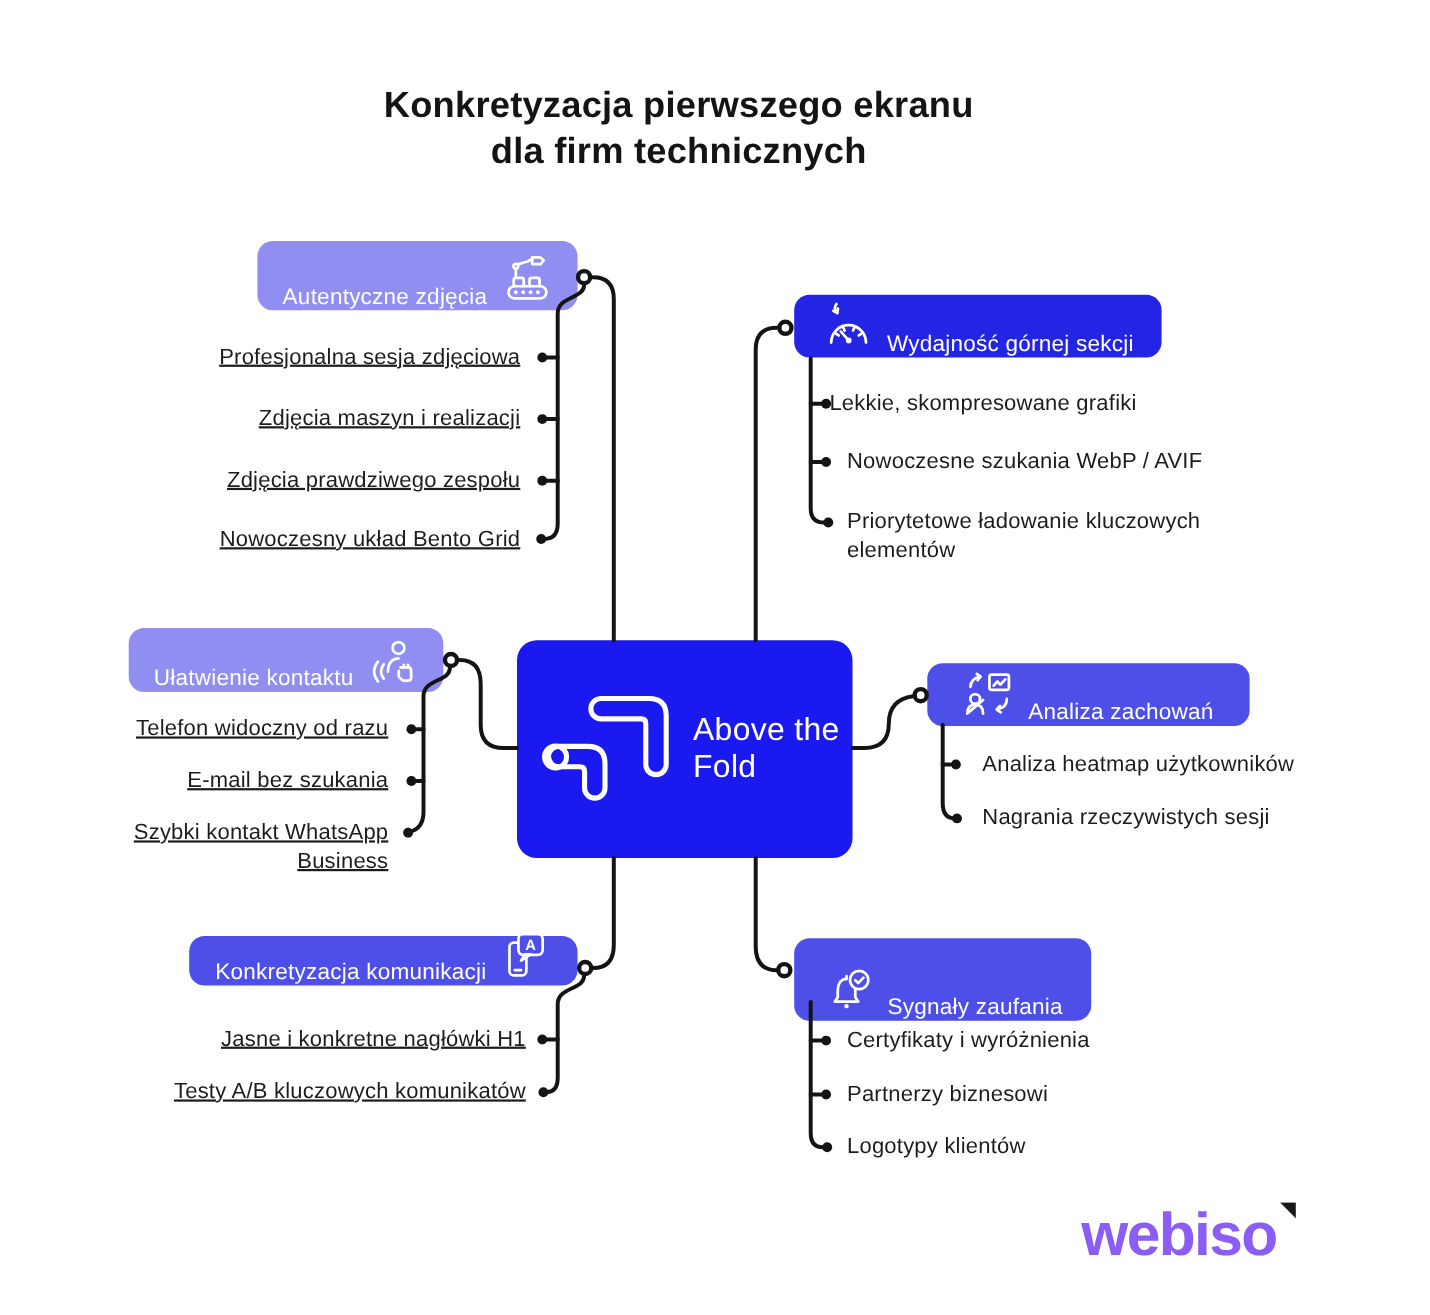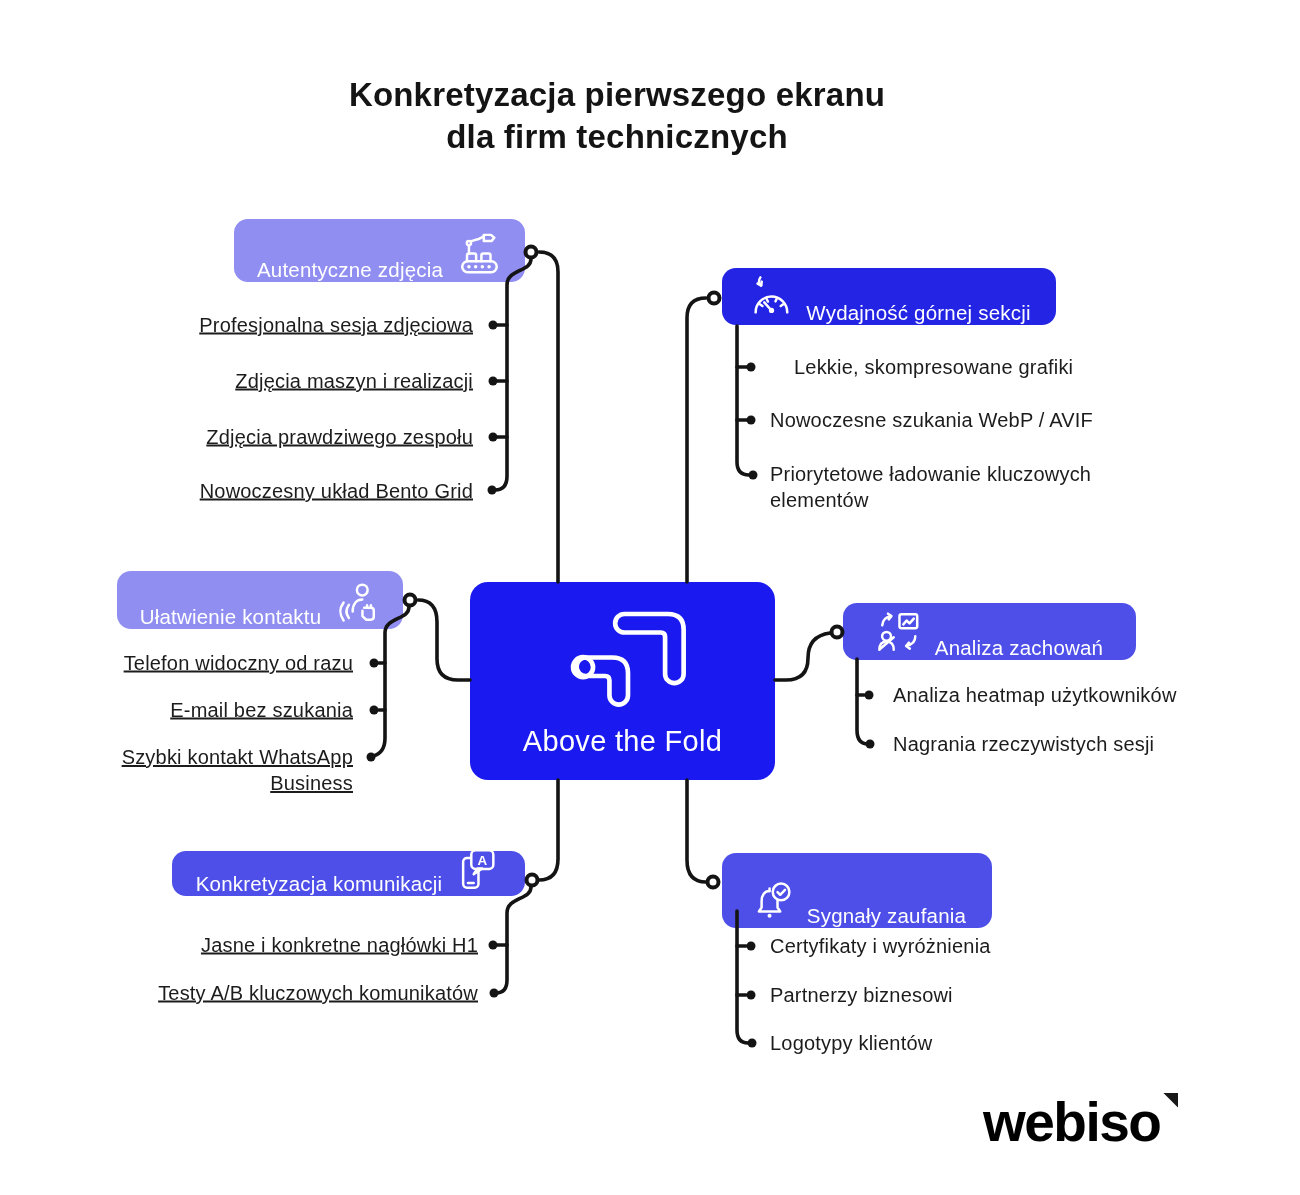--- a/index.html
+++ b/index.html
@@ -11,32 +11,32 @@
   .wires path{fill:none;stroke:var(--c-line);stroke-width:3.6;stroke-linecap:round;}
   .idot{fill:var(--c-line);}
   .ndot{fill:#fff;stroke:var(--c-line);stroke-width:4;}
   .node{position:absolute;display:flex;align-items:flex-end;justify-content:center;gap:13px;
         padding:0 14px;box-sizing:border-box;border-radius:14px;z-index:2;}
   .node .nlabel{color:#fff;font-size:20.5px;font-weight:400;white-space:nowrap;letter-spacing:.2px;}
   .lp{background:var(--c-light-purple);}
   .db{background:var(--c-deep-blue);}
   .ind{background:var(--c-indigo);}
   .center-node{position:absolute;left:470px;top:582px;width:305px;height:198px;border-radius:18px;
-        background:var(--c-center-blue);display:flex;flex-direction:column;align-items:center;
+        background:var(--c-center-blue);display:flex;flex-direction:row;align-items:center;
         justify-content:center;gap:10px;z-index:2;}
   .center-node .clabel{color:#fff;font-size:29px;font-weight:500;letter-spacing:.3px;}
   .ic{fill:none;stroke:#fff;stroke-width:2.6;stroke-linecap:round;stroke-linejoin:round;}
   .ic .fl{fill:#fff;stroke:none;}
   .ic .bg{fill:var(--c-indigo);}
   .logo-mark{fill:none;stroke:#fff;stroke-width:6.5;stroke-linecap:round;stroke-linejoin:round;}
   .item{position:absolute;transform:translateY(-50%);font-size:20px;color:var(--c-text);
         white-space:nowrap;z-index:2;letter-spacing:.2px;}
   .ra{text-align:right;text-decoration:underline;}
   .wrap{white-space:normal;line-height:26px;}
-  .brand{position:absolute;left:983px;top:1090px;font-size:55px;font-weight:800;color:#000000;
+  .brand{position:absolute;left:983px;top:1090px;font-size:55px;font-weight:800;color:#8b5cf6;
          letter-spacing:-1.5px;z-index:2;}
   .brand .accent{display:inline-block;width:15px;height:15px;background:#181818;
          clip-path:polygon(0 0,100% 0,100% 100%);margin-left:3px;vertical-align:top;margin-top:3px;}
 </style>
 </head>
 <body>
 
 <div class="canvas">
 
   <h1 class="title"><span>Konkretyzacja pierwszego ekranu</span><br><span>dla firm technicznych</span></h1>
@@ -193,21 +193,21 @@
       </svg>
     </span>
     <span class="nlabel">Sygnały zaufania</span>
   </div>
 
   <div class="item ra" style="top:325px;right:827px">Profesjonalna sesja zdjęciowa</div>
   <div class="item ra" style="top:381px;right:827px">Zdjęcia maszyn i realizacji</div>
   <div class="item ra" style="top:437px;right:827px">Zdjęcia prawdziwego zespołu</div>
   <div class="item ra" style="top:491px;right:827px">Nowoczesny układ Bento Grid</div>
 
-  <div class="item" style="top:367px;left:794px">Lekkie, skompresowane grafiki</div>
+  <div class="item" style="top:367px;left:754px">Lekkie, skompresowane grafiki</div>
   <div class="item" style="top:420px;left:770px">Nowoczesne szukania WebP / AVIF</div>
   <div class="item wrap" style="top:487px;left:770px;width:386px">Priorytetowe ładowanie kluczowych elementów</div>
 
   <div class="item ra" style="top:663px;right:947px">Telefon widoczny od razu</div>
   <div class="item ra" style="top:710px;right:947px">E-mail bez szukania</div>
   <div class="item ra wrap" style="top:770px;right:947px;width:272px">Szybki kontakt WhatsApp Business</div>
 
   <div class="item" style="top:695px;left:893px">Analiza heatmap użytkowników</div>
   <div class="item" style="top:744px;left:893px">Nagrania rzeczywistych sesji</div>
 

